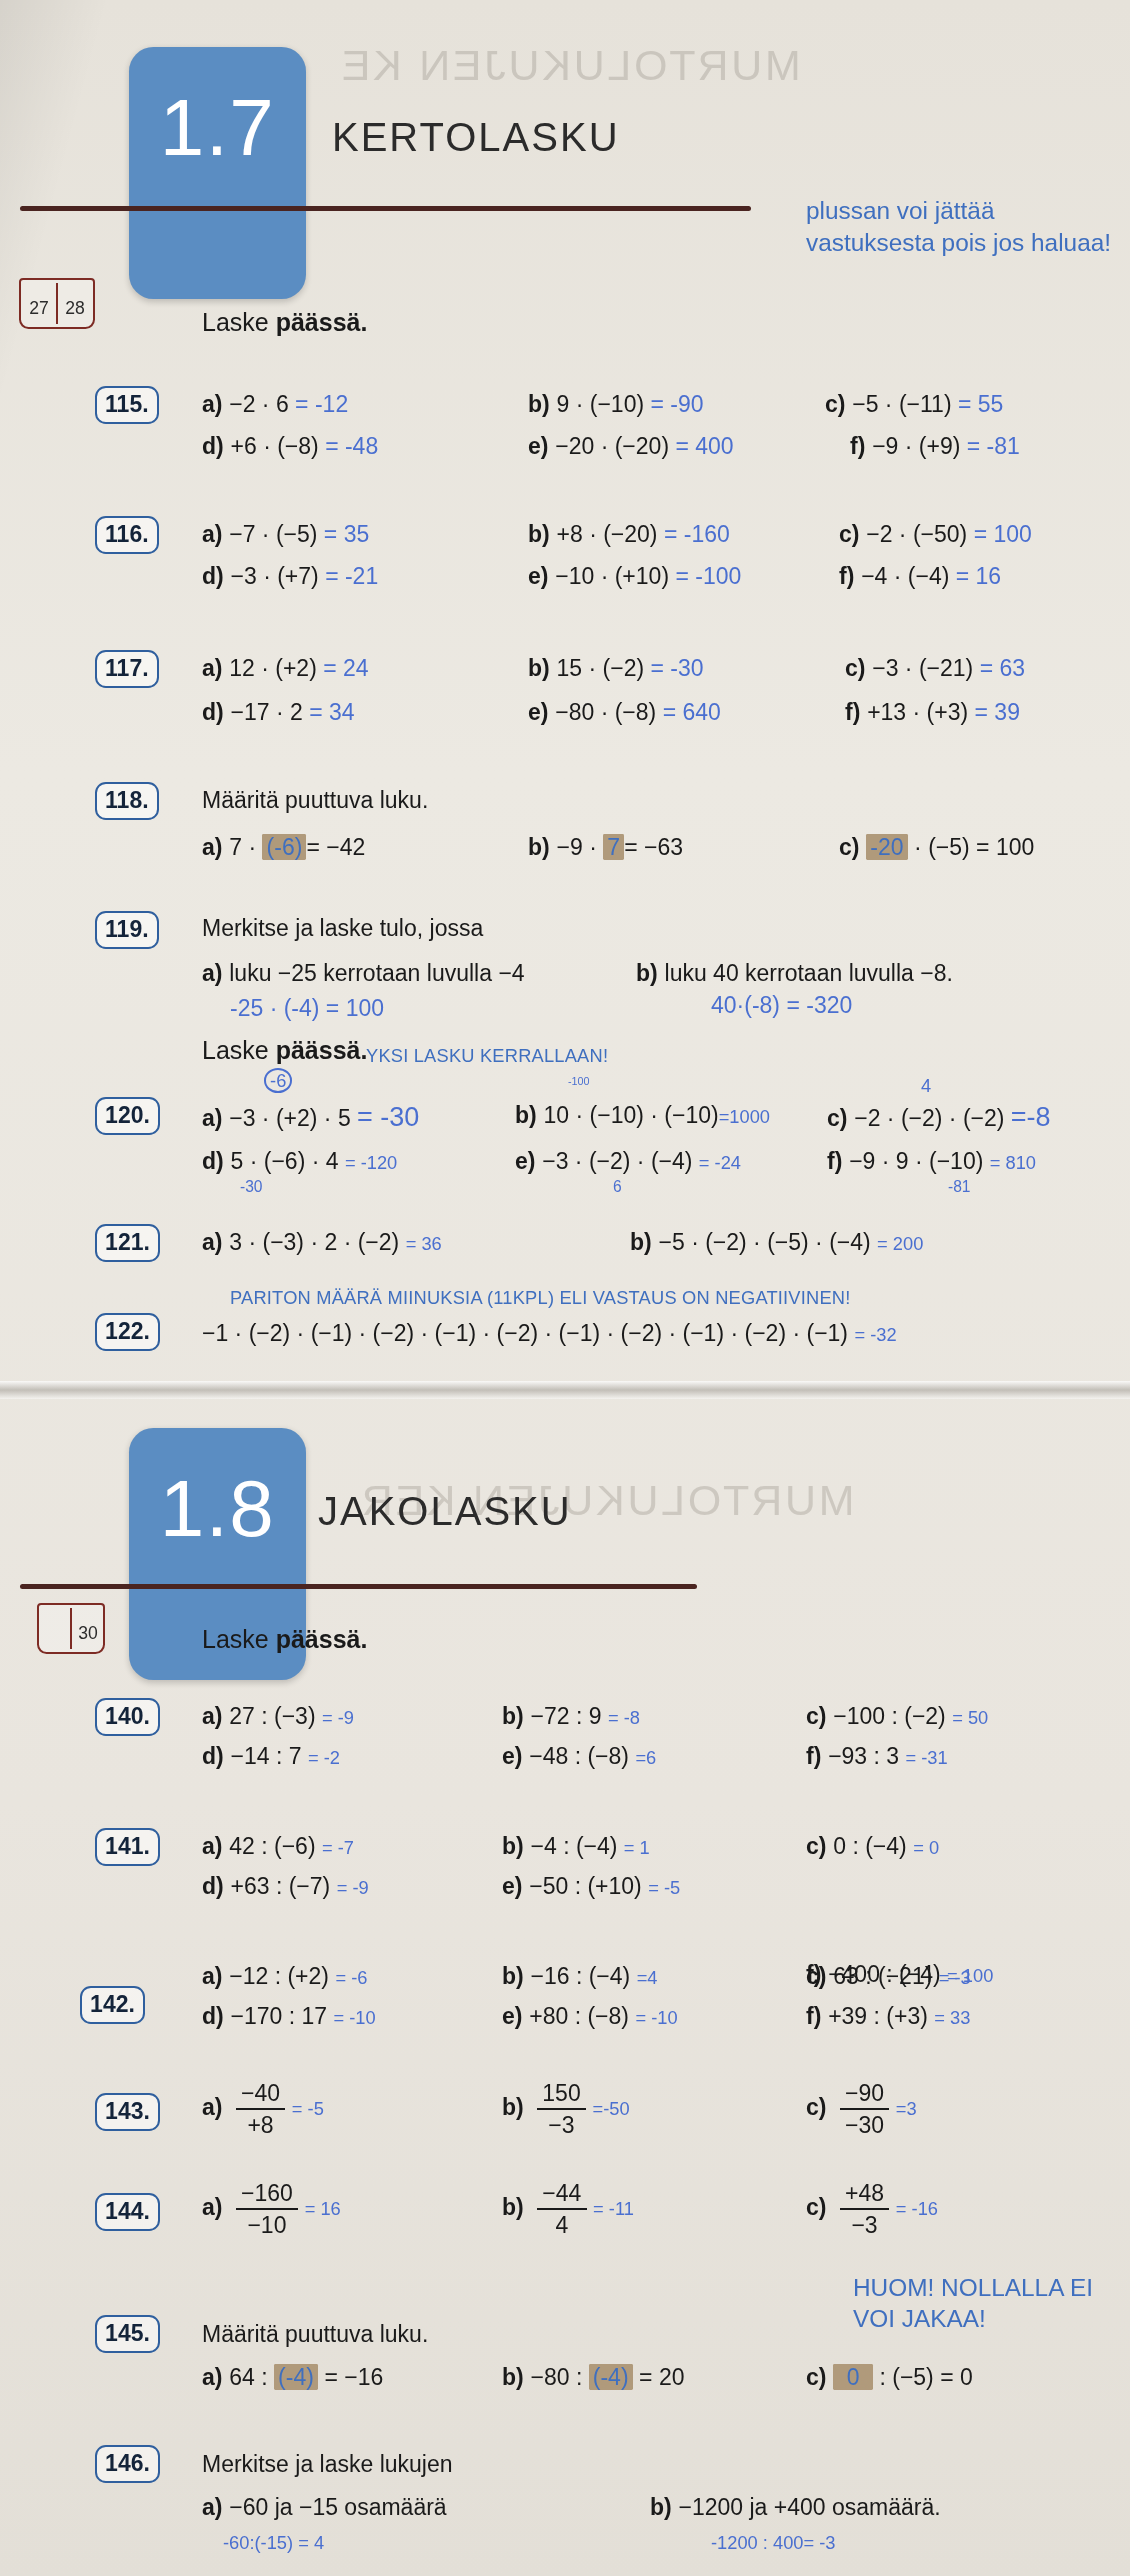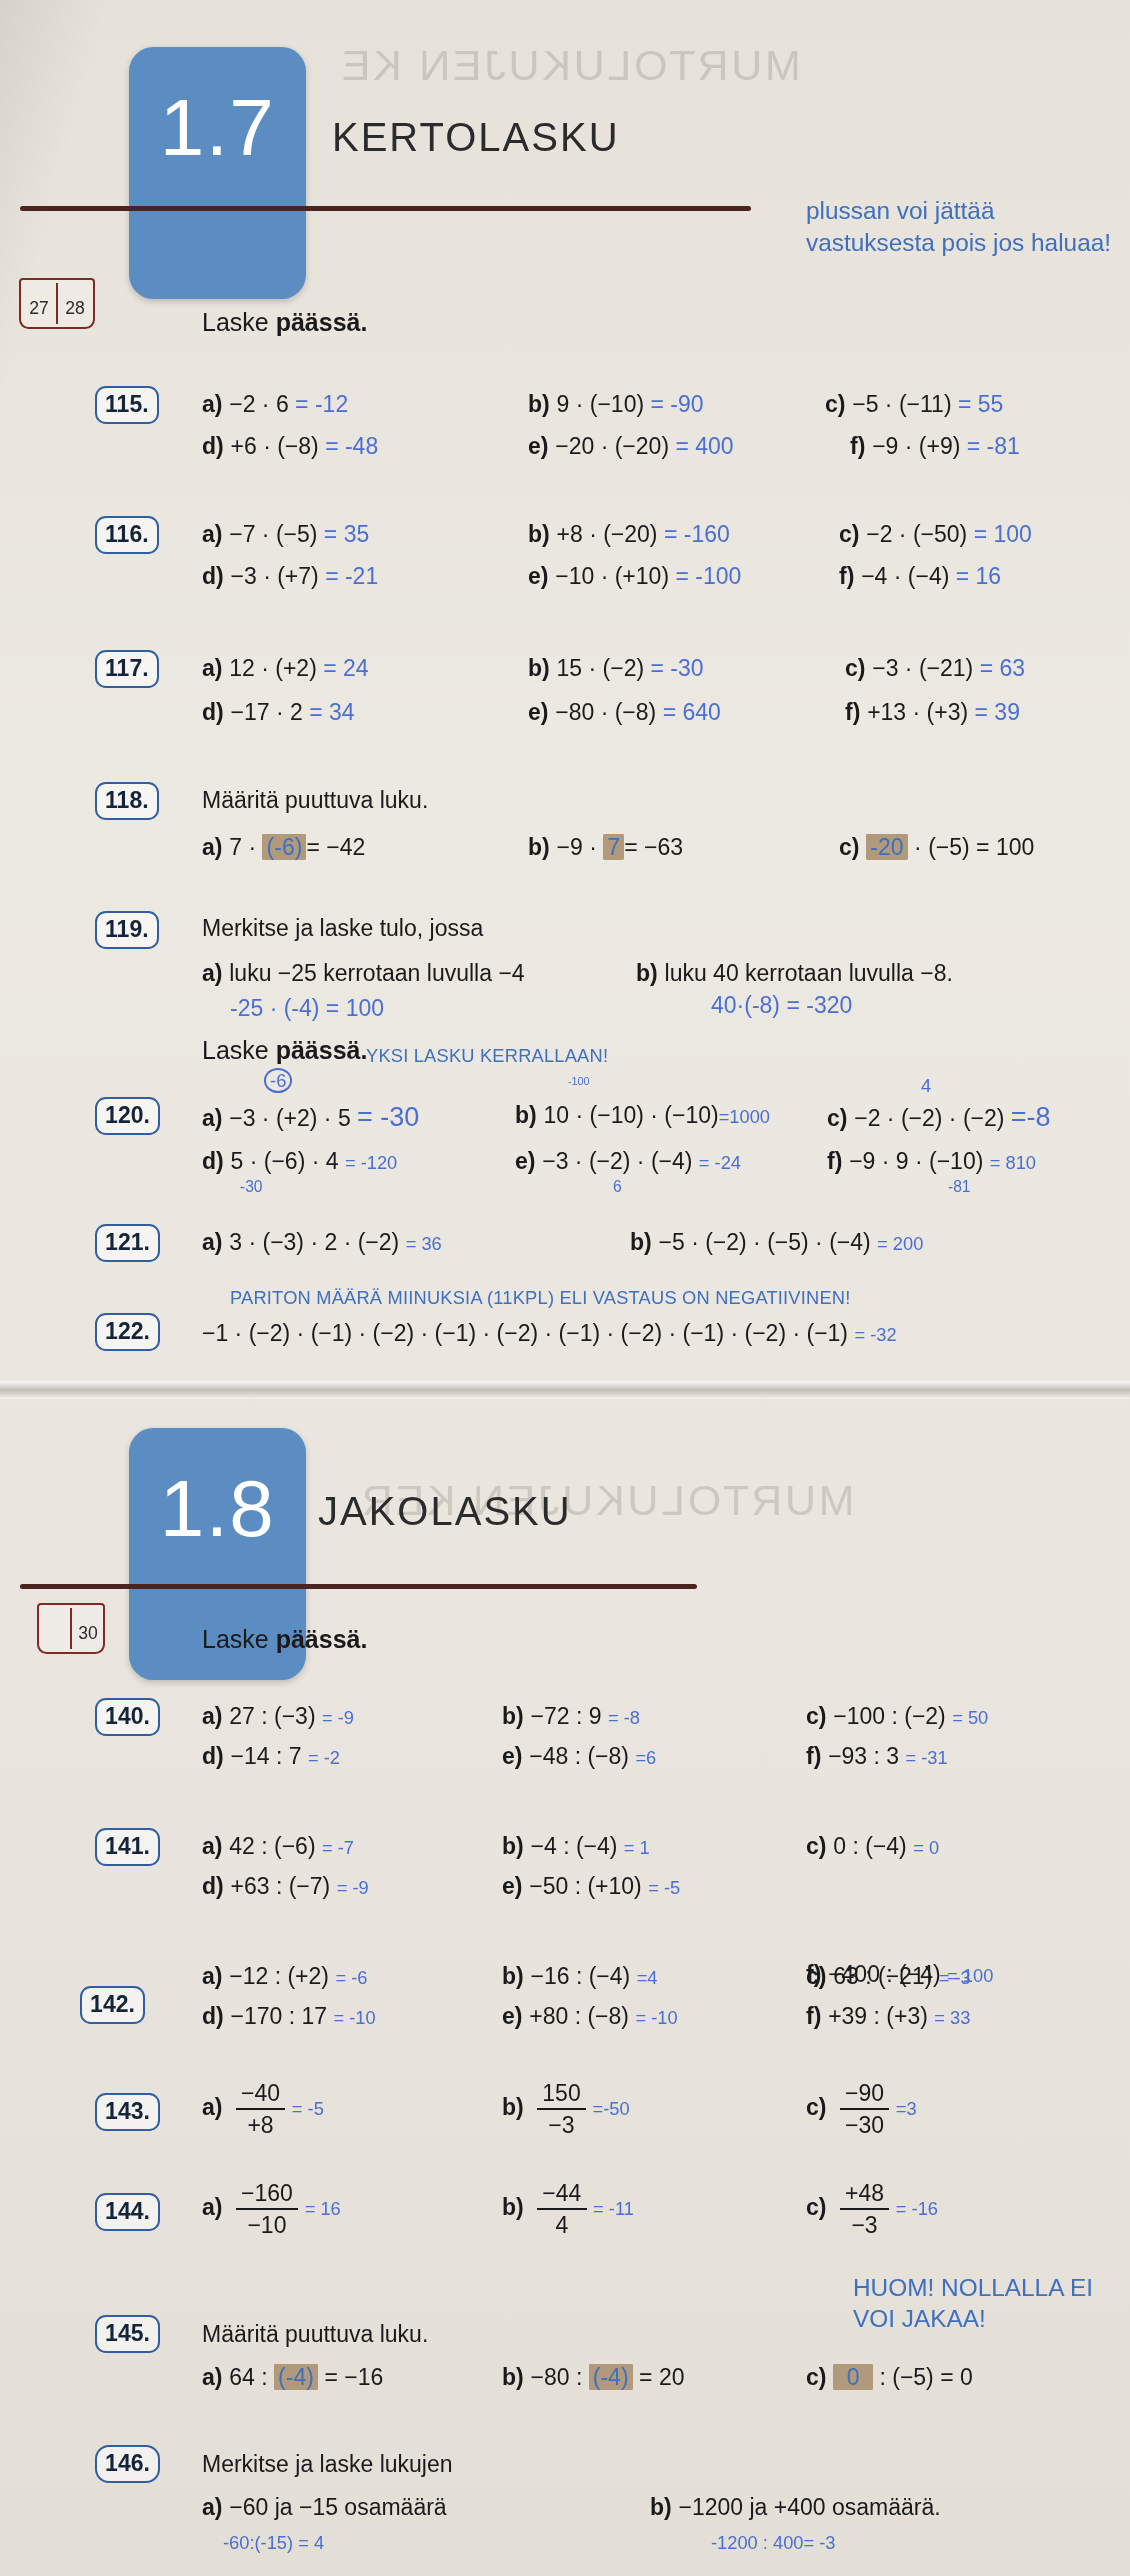--- a/index.html
+++ b/index.html
@@ -290,21 +290,21 @@
       <span class="ans small">= -16</span>
     </div>
 
     <div class="note-blue" style="left:853px; top:2273px; width:257px; line-height:1.25;">HUOM! NOLLALLA EI VOI JAKAA!</div>
     <div class="exno" style="left:95px; top:2315px;">145.</div>
     <div class="item" style="left:202px; top:2321px;">Määritä puuttuva luku.</div>
     <div class="item" style="left:202px; top:2364px;"><span class="letter">a)</span><span>64 : </span><span class="hl">(-4)</span> <span>= −16</span></div>
     <div class="item" style="left:502px; top:2364px;"><span class="letter">b)</span><span>−80 : </span><span class="hl">(-4)</span> <span>= 20</span></div>
     <div class="item" style="left:806px; top:2364px;"><span class="letter">c)</span><span class="hl" style="padding:0 13.5px;">0</span> <span>: (−5) = 0</span></div>
 
-    <div class="exno" style="left:95px; top:2445px;border-radius:14px;">146.</div>
+    <div class="exno" style="left:95px; top:2445px;">146.</div>
     <div class="item" style="left:202px; top:2451px;">Merkitse ja laske lukujen</div>
     <div class="item" style="left:202px; top:2494px;"><span class="letter">a)</span><span>−60 ja −15 osamäärä</span></div>
     <div class="item ans small" style="left:223px; top:2532px;">-60:(-15) = 4</div>
     <div class="item" style="left:650px; top:2494px;"><span class="letter">b)</span><span>−1200 ja +400 osamäärä.</span></div>
     <div class="item ans small" style="left:711px; top:2532px;">-1200 : 400= -3</div>
   </div>
 
 </div>
 
 

